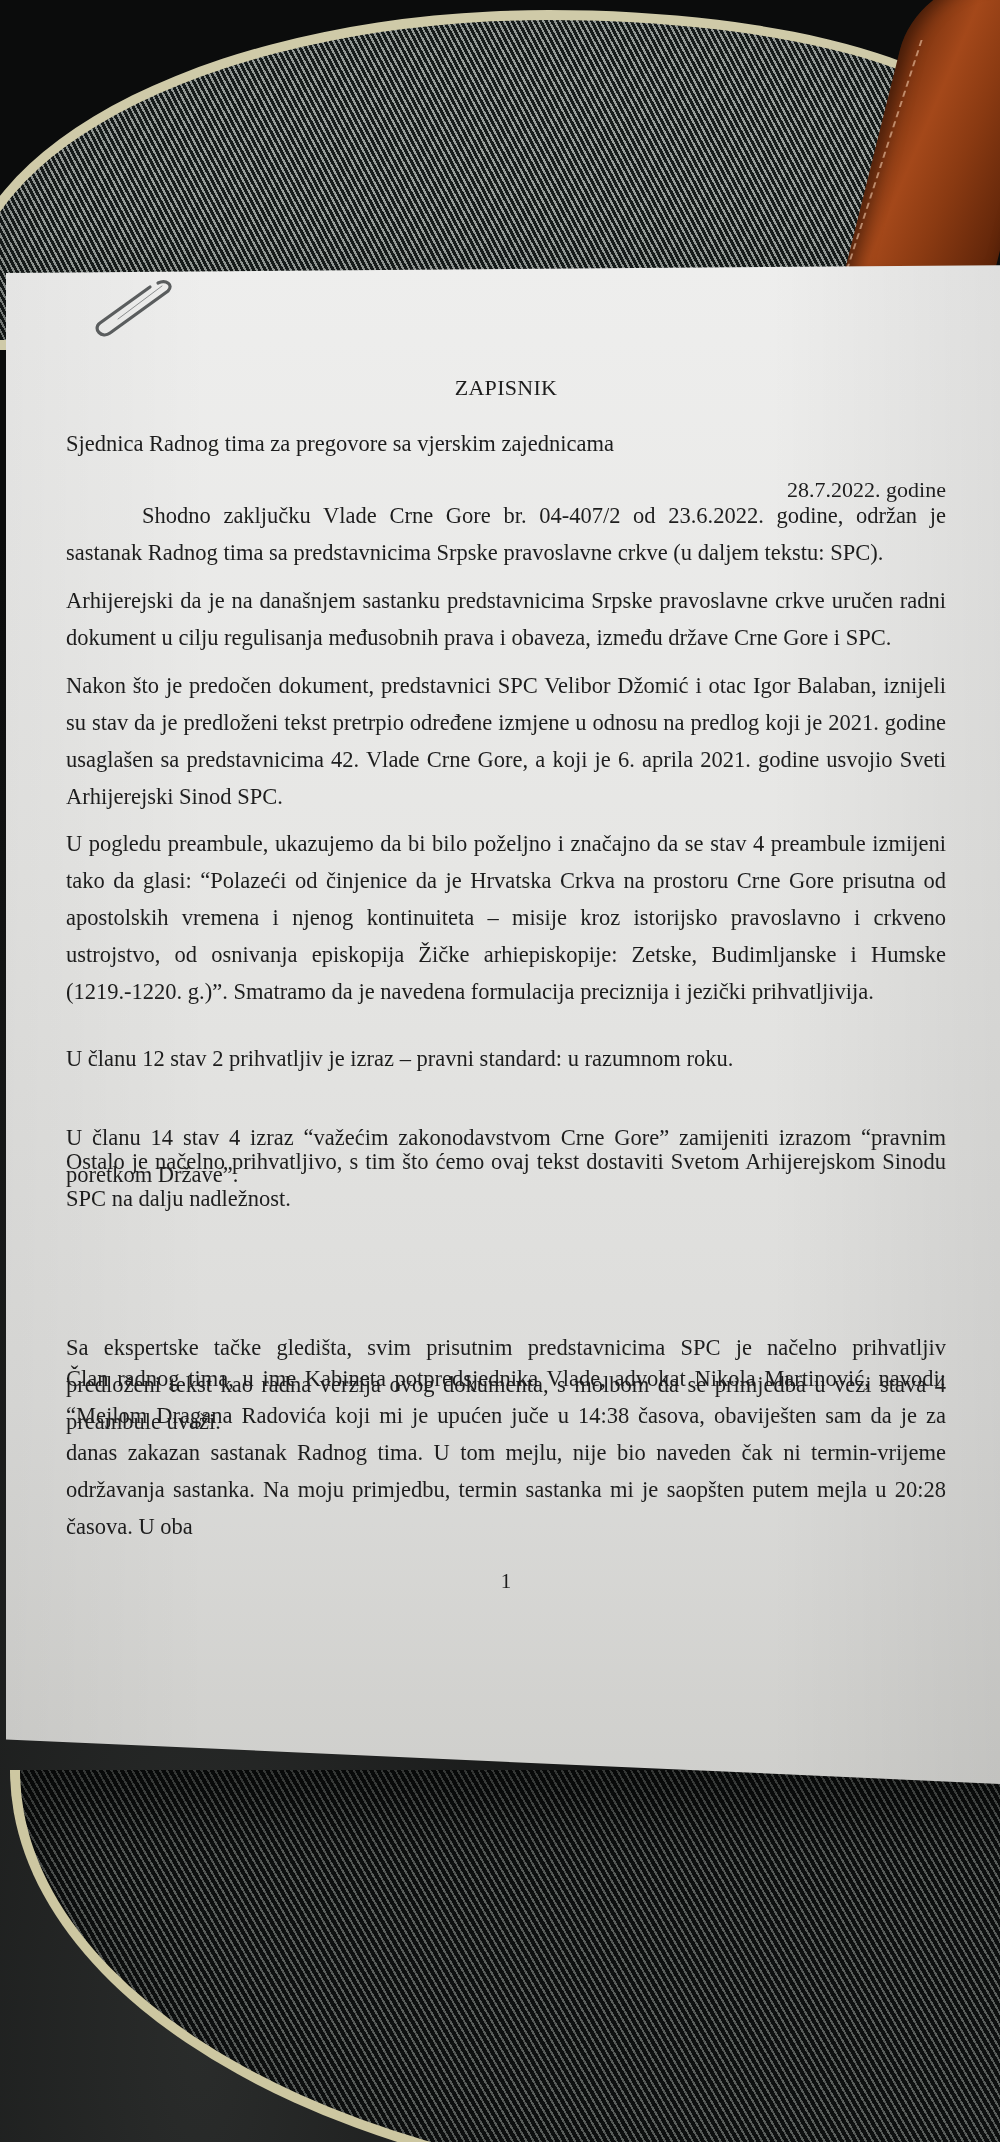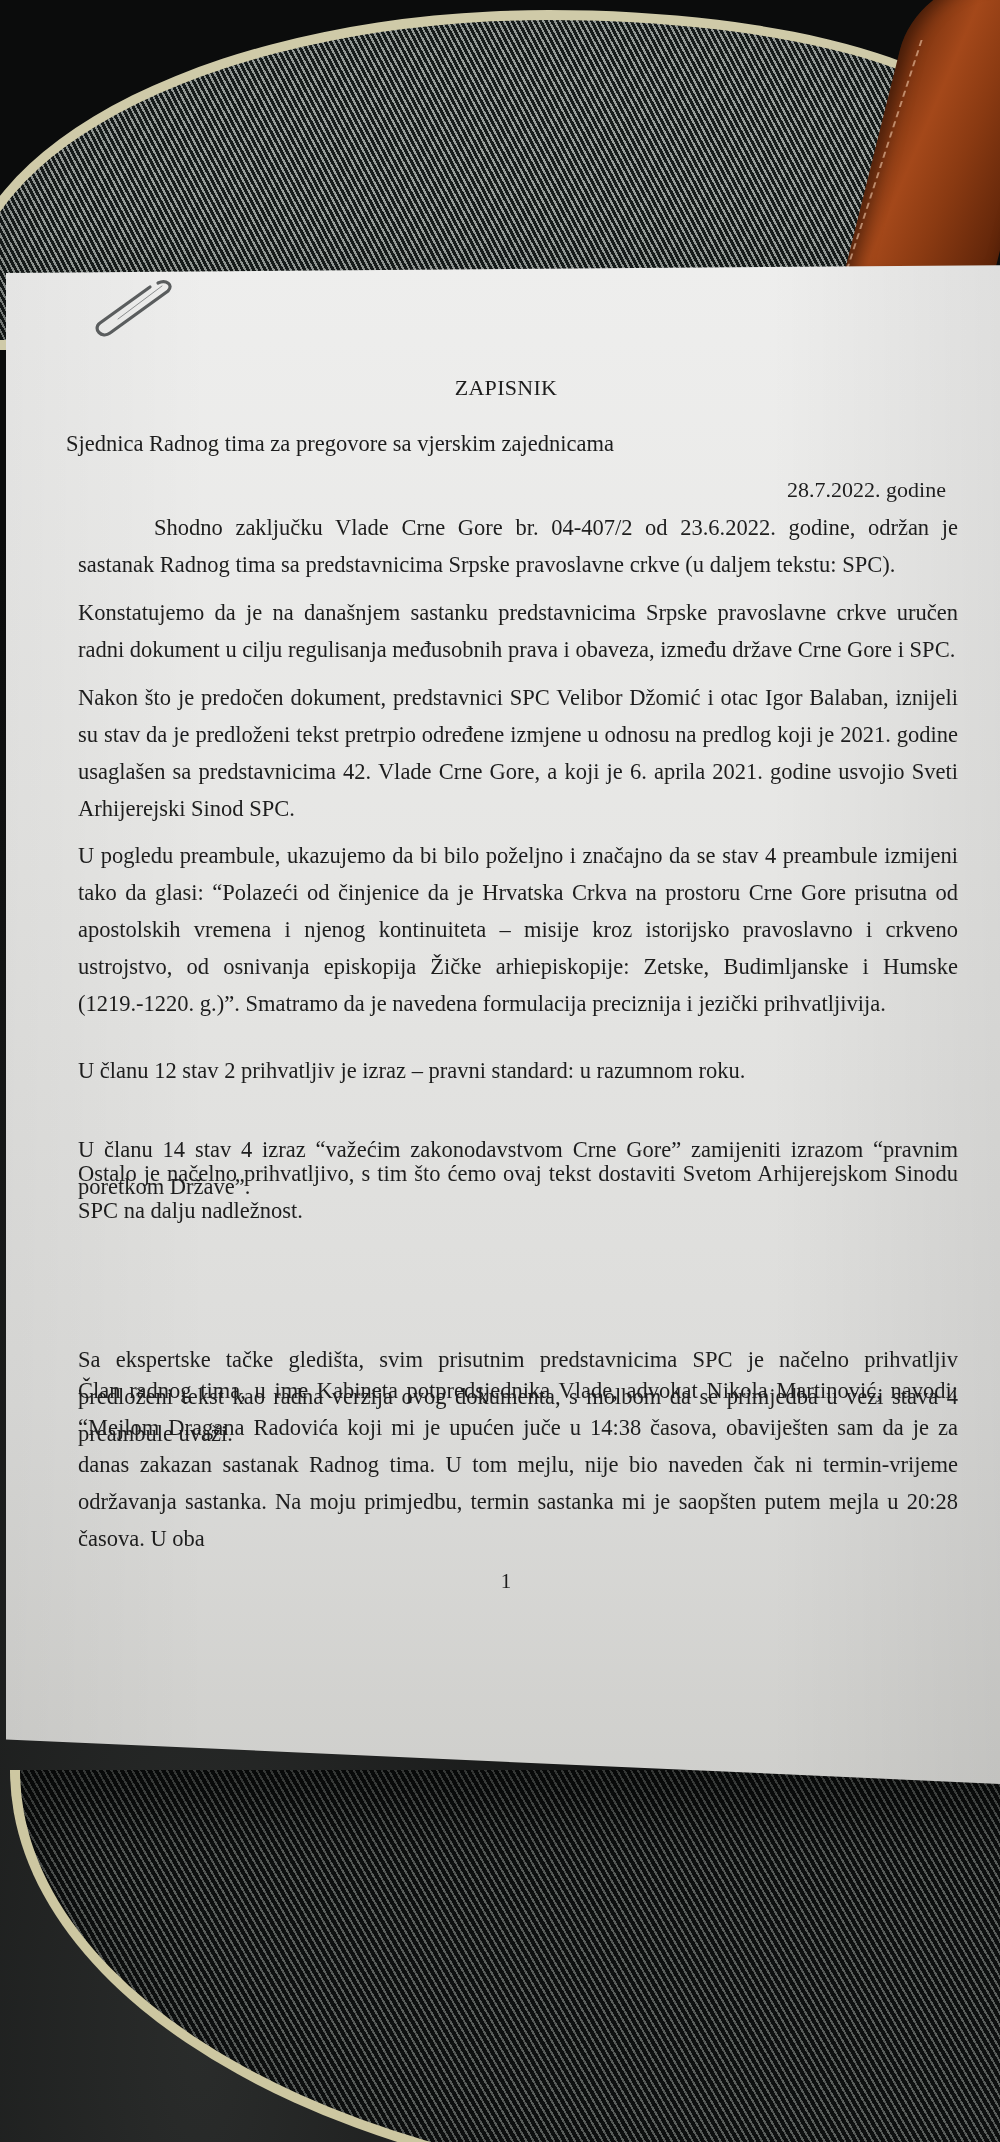--- a/index.html
+++ b/index.html
@@ -130,21 +130,21 @@
       right: 0;
       top: 206px;
       text-align: right;
       font-size: 22px;
     }
     .para {
       position: absolute;
       left: 0;
       width: 880px;
       text-align: justify;
-      margin: 12px;
+      margin: 0;
     }
     .para.indent { text-indent: 76px; }
     .page-number {
       position: absolute;
       left: 0;
       width: 880px;
       top: 1298px;
       text-align: center;
       font-size: 21px;
     }
@@ -165,21 +165,21 @@
     <path d="M74 6 C 82 2, 90 8, 84 14 L 26 56 C 18 62, 8 52, 16 46 L 66 10" fill="none" stroke="#5a5d5e" stroke-width="3.2" stroke-linecap="round"></path>
     <path d="M78 9 L 34 42" fill="none" stroke="#8a8d8e" stroke-width="1" stroke-linecap="round"></path>
   </svg>
 
   <div class="doc">
     <div class="doc-title">ZAPISNIK</div>
     <div class="doc-subtitle">Sjednica Radnog tima za pregovore sa vjerskim zajednicama</div>
     <div class="doc-date">28.7.2022. godine</div>
 
     <p class="para indent" style="top:232px;">Shodno zaključku Vlade Crne Gore br. 04-407/2 od 23.6.2022. godine, održan je sastanak Radnog tima sa predstavnicima Srpske pravoslavne crkve (u daljem tekstu: SPC).</p>
-    <p class="para" style="top:317px;">Konstatujemo da je na današnjem sastanku predstavnicima Srpske pravoslavne crkve uručen radni dokument u cilju regulisanja međusobnih prava i obaveza, između države Crne Gore i SPC.</p>
+    <p class="para" style="top:317px;">Arhijerejski da je na današnjem sastanku predstavnicima Srpske pravoslavne crkve uručen radni dokument u cilju regulisanja međusobnih prava i obaveza, između države Crne Gore i SPC.</p>
     <p class="para" style="top:402px;">Nakon što je predočen dokument, predstavnici SPC Velibor Džomić i otac Igor Balaban, iznijeli su stav da je predloženi tekst pretrpio određene izmjene u odnosu na predlog koji je 2021. godine usaglašen sa predstavnicima 42. Vlade Crne Gore, a koji je 6. aprila 2021. godine usvojio Sveti Arhijerejski Sinod SPC.</p>
     <p class="para" style="top:560px;">U pogledu preambule, ukazujemo da bi bilo poželjno i značajno da se stav 4 preambule izmijeni tako da glasi: “Polazeći od činjenice da je Hrvatska Crkva na prostoru Crne Gore prisutna od apostolskih vremena i njenog kontinuiteta – misije kroz istorijsko pravoslavno i crkveno ustrojstvo, od osnivanja episkopija Žičke arhiepiskopije: Zetske, Budimljanske i Humske (1219.-1220. g.)”. Smatramo da je navedena formulacija preciznija i jezički prihvatljivija.</p>
     <p class="para" style="top:775px;">U članu 12 stav 2 prihvatljiv je izraz – pravni standard: u razumnom roku.</p>
     <p class="para" style="top:854px;">U članu 14 stav 4 izraz “važećim zakonodavstvom Crne Gore” zamijeniti izrazom “pravnim poretkom Države”.</p>
     <p class="para" style="top:878px;">Ostalo je načelno prihvatljivo, s tim što ćemo ovaj tekst dostaviti Svetom Arhijerejskom Sinodu SPC na dalju nadležnost.</p>
     <p class="para" style="top:1064px;">Sa ekspertske tačke gledišta, svim prisutnim predstavnicima SPC je načelno prihvatljiv predloženi tekst kao radna verzija ovog dokumenta, s molbom da se primjedba u vezi stava 4 preambule uvaži.</p>
     <p class="para" style="top:1095px;">Član radnog tima, u ime Kabineta potpredsjednika Vlade, advokat Nikola Martinović, navodi: “Mejlom Dragana Radovića koji mi je upućen juče u 14:38 časova, obaviješten sam da je za danas zakazan sastanak Radnog tima. U tom mejlu, nije bio naveden čak ni termin-vrijeme održavanja sastanka. Na moju primjedbu, termin sastanka mi je saopšten putem mejla u 20:28 časova. U oba</p>
 
     <div class="page-number">1</div>
   </div>

